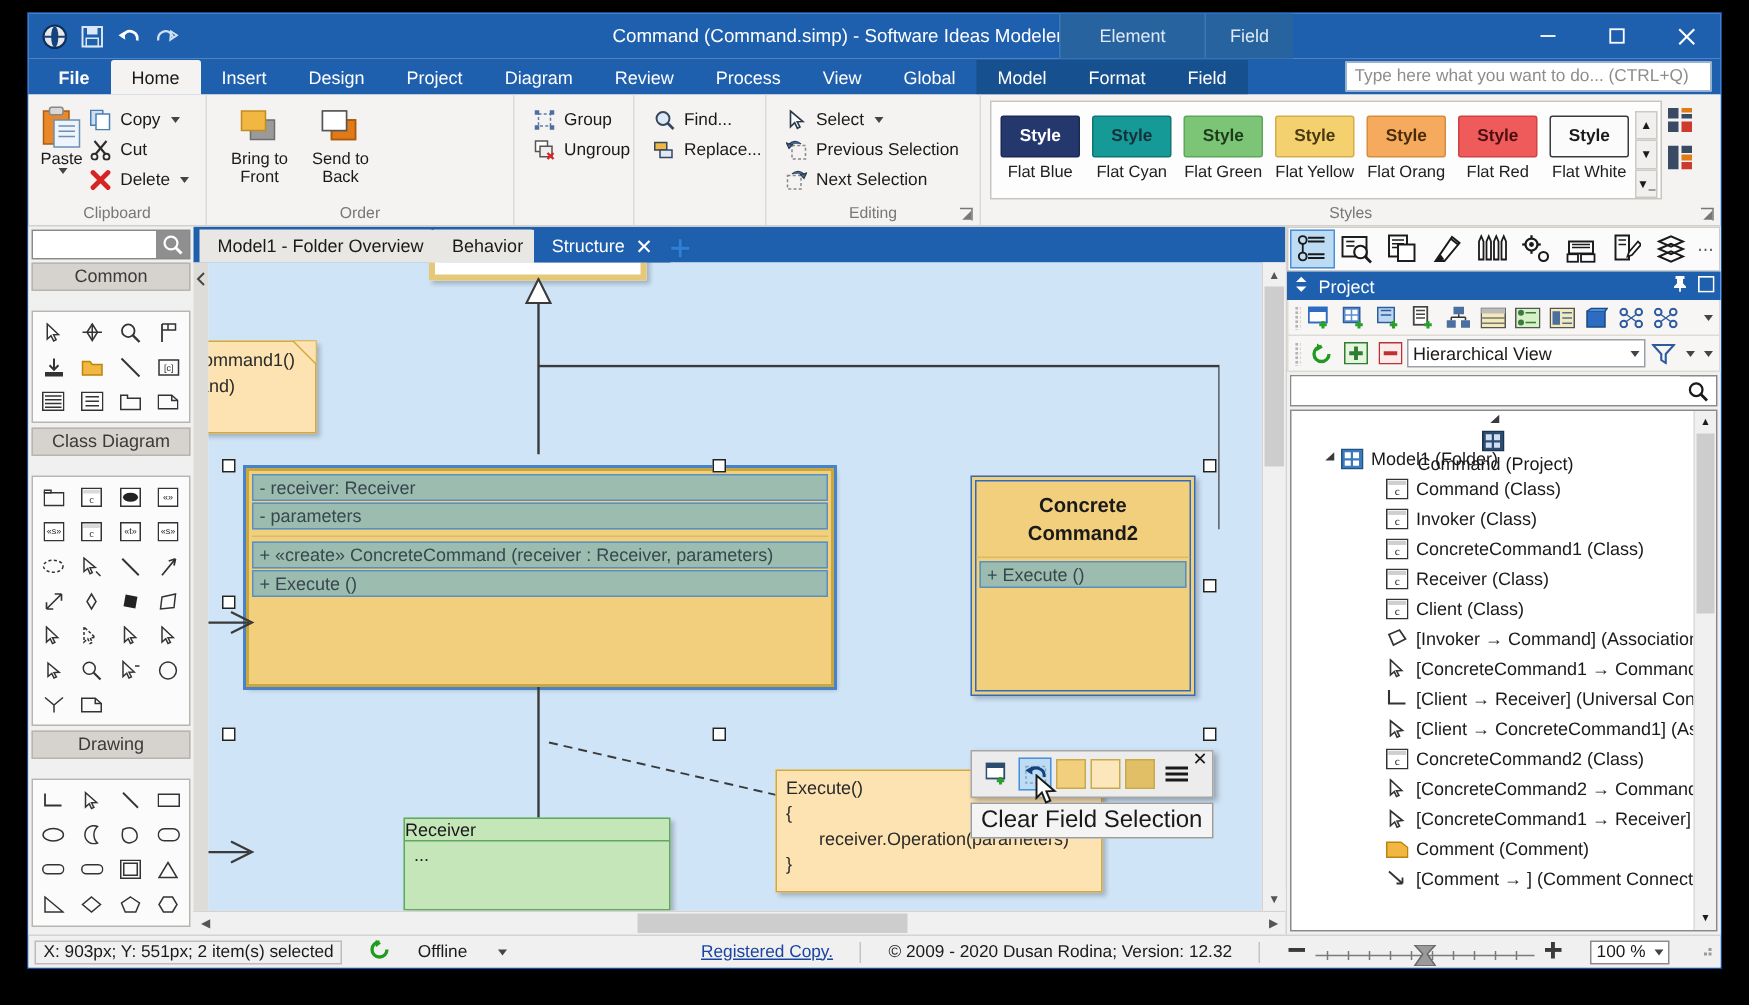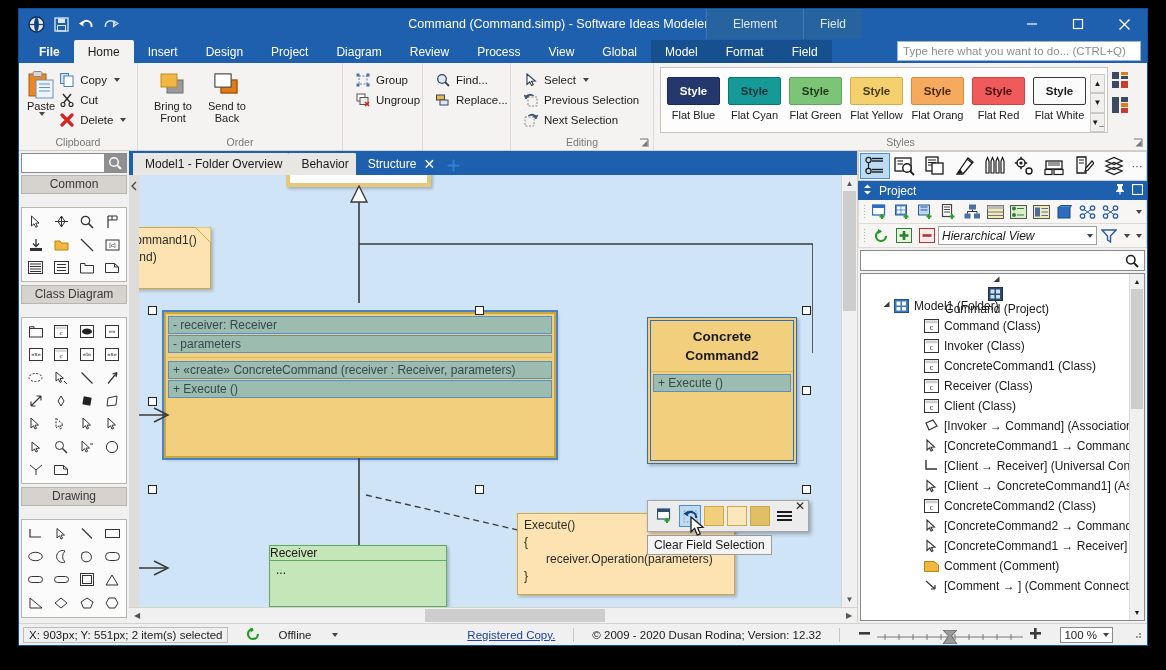--- a/index.html
+++ b/index.html
@@ -158,39 +158,39 @@
   .floatbar {
     position:absolute; background:#ececec; border:1px solid #a6a6a6;
     box-shadow:2px 2px 4px rgba(0,0,0,.3); display:flex; align-items:center;
     gap:3px; padding:4px 6px;
   }
   .fbtn { width:22px; height:22px; display:flex; align-items:center; justify-content:center; }
   .fbtn.on { background:#bddcf4; border:1px solid #4a90d9; }
   .swatch { width:20px; height:20px; border:1px solid #c9a94a; }
   .tooltip {
     position:absolute; background:#f4f4f4; border:1px solid #9c9c9c;
-    font-size:12px; padding:2px 6px; color:#1a1a1a; white-space:nowrap;
+    font-size:16px; padding:2px 6px; color:#1a1a1a; white-space:nowrap;
   }
   
   .rightpanel { width:290px; background:#f0f0f0; display:flex; flex-direction:column; flex:none; border-left:1px solid #d6d3ce;}
   .rp-toolbar { display:flex; align-items:center; height:30px; background:#fbfbfb; border:1px solid #d0cdc8; padding:1px;}
   .rp-ic { width:30px; height:26px; display:flex; align-items:center; justify-content:center; }
   .rp-ic.on { background:#bddcf4; border:1px solid #4a90d9; }
   .panel-title {
     height:19px; background:#1e5fae; color:#fff; display:flex; align-items:center;
     gap:6px; padding:0 4px; font-size:12px;
   }
   .panel-title .sp { flex:1; }
   .rp-row { display:flex; align-items:center; height:24px; background:#f7f6f4; border:1px solid #dedbd6; border-top:0; padding:0 2px;}
   .rp-row .rp-ic { width:23px; height:21px; }
   .grip { width:4px; height:16px; background:
     radial-gradient(#b6b3ae 40%, transparent 41%) 0 0/3px 3px; margin:0 2px; }
   .combo {
     flex:1; height:19px; background:#fff; border:1px solid #9aa0a6; display:flex;
-    align-items:center; justify-content:space-between; padding:0 3px; font-size:12px;font-style:italic;
+    align-items:center; justify-content:space-between; padding:0 3px; font-size:12px;
   }
   .tree-search { display:flex; height:21px; border:1px solid #8a8a8a; background:#fff; margin:2px 2px 0 2px;}
   .tree {
     flex:1; background:#fff; border:1px solid #8a8a8a; margin:2px; overflow:hidden;
     position:relative; display:flex;
   }
   .treelist { flex:1; padding-top:2px; overflow:hidden; }
   .tnode { display:flex; align-items:center; height:20px; font-size:12px; white-space:nowrap; }
   .tnode.sel { background:#6bb4e8; }
   .twist { width:13px; text-align:center; font-size:8px; color:#444; flex:none;}

